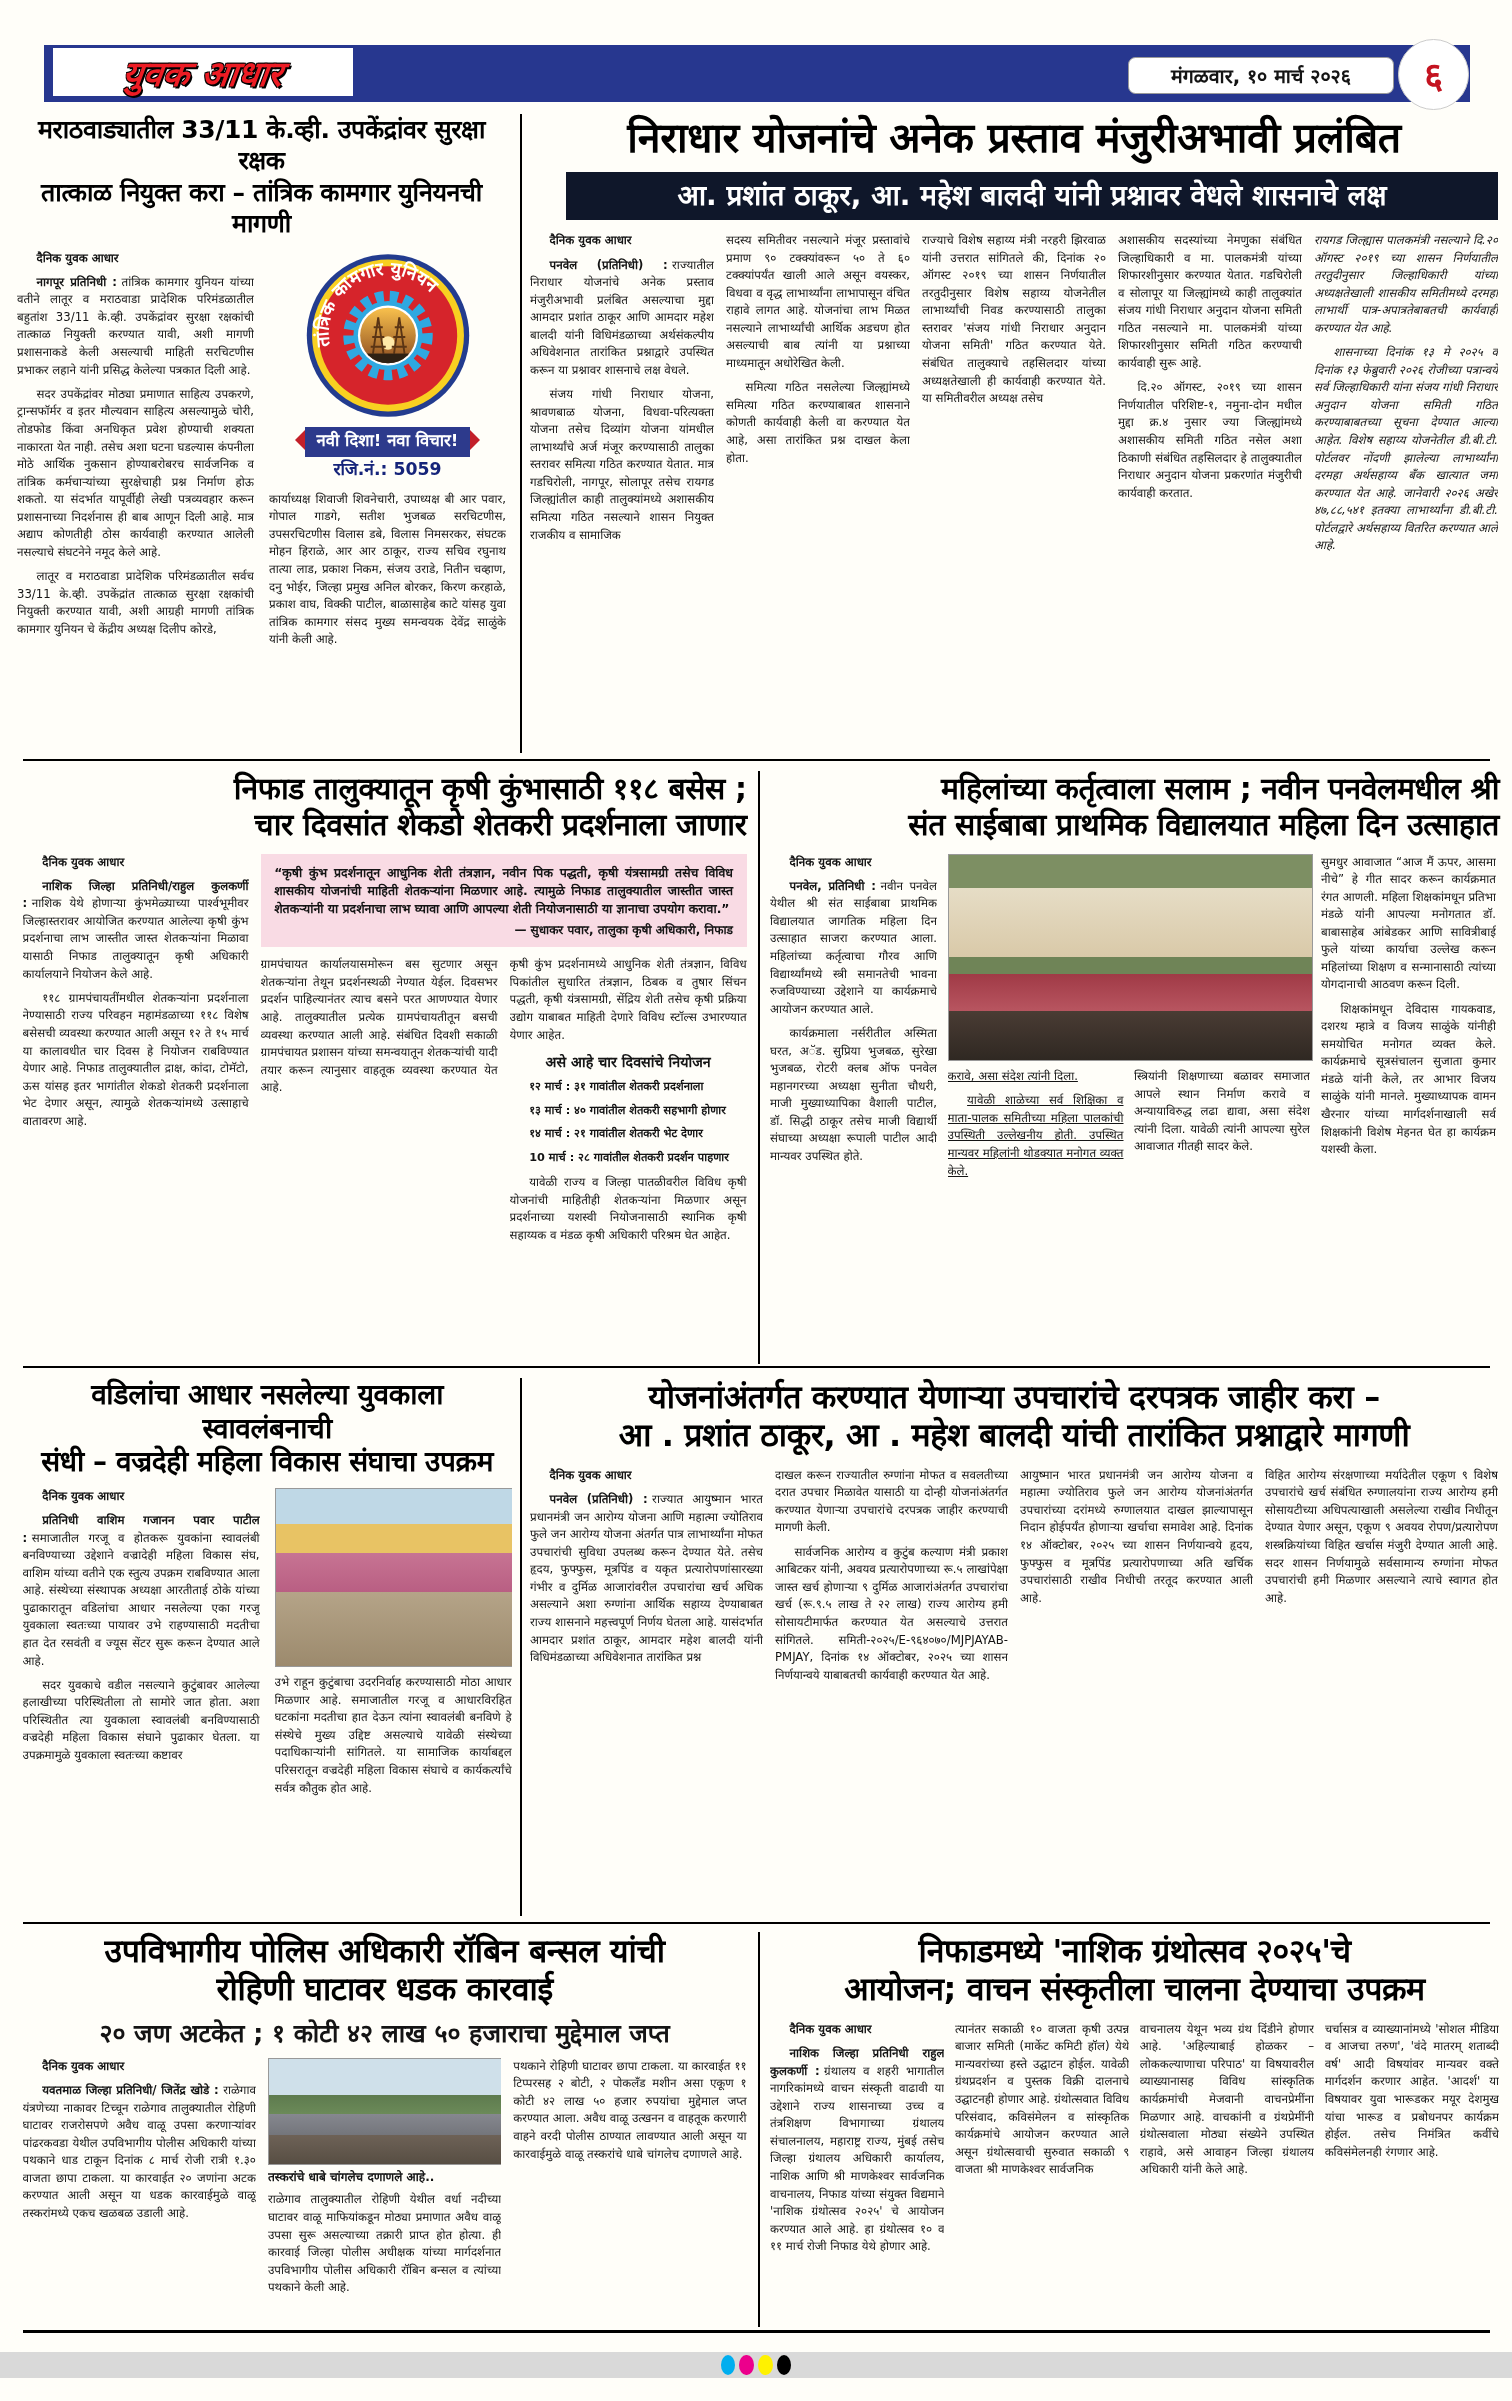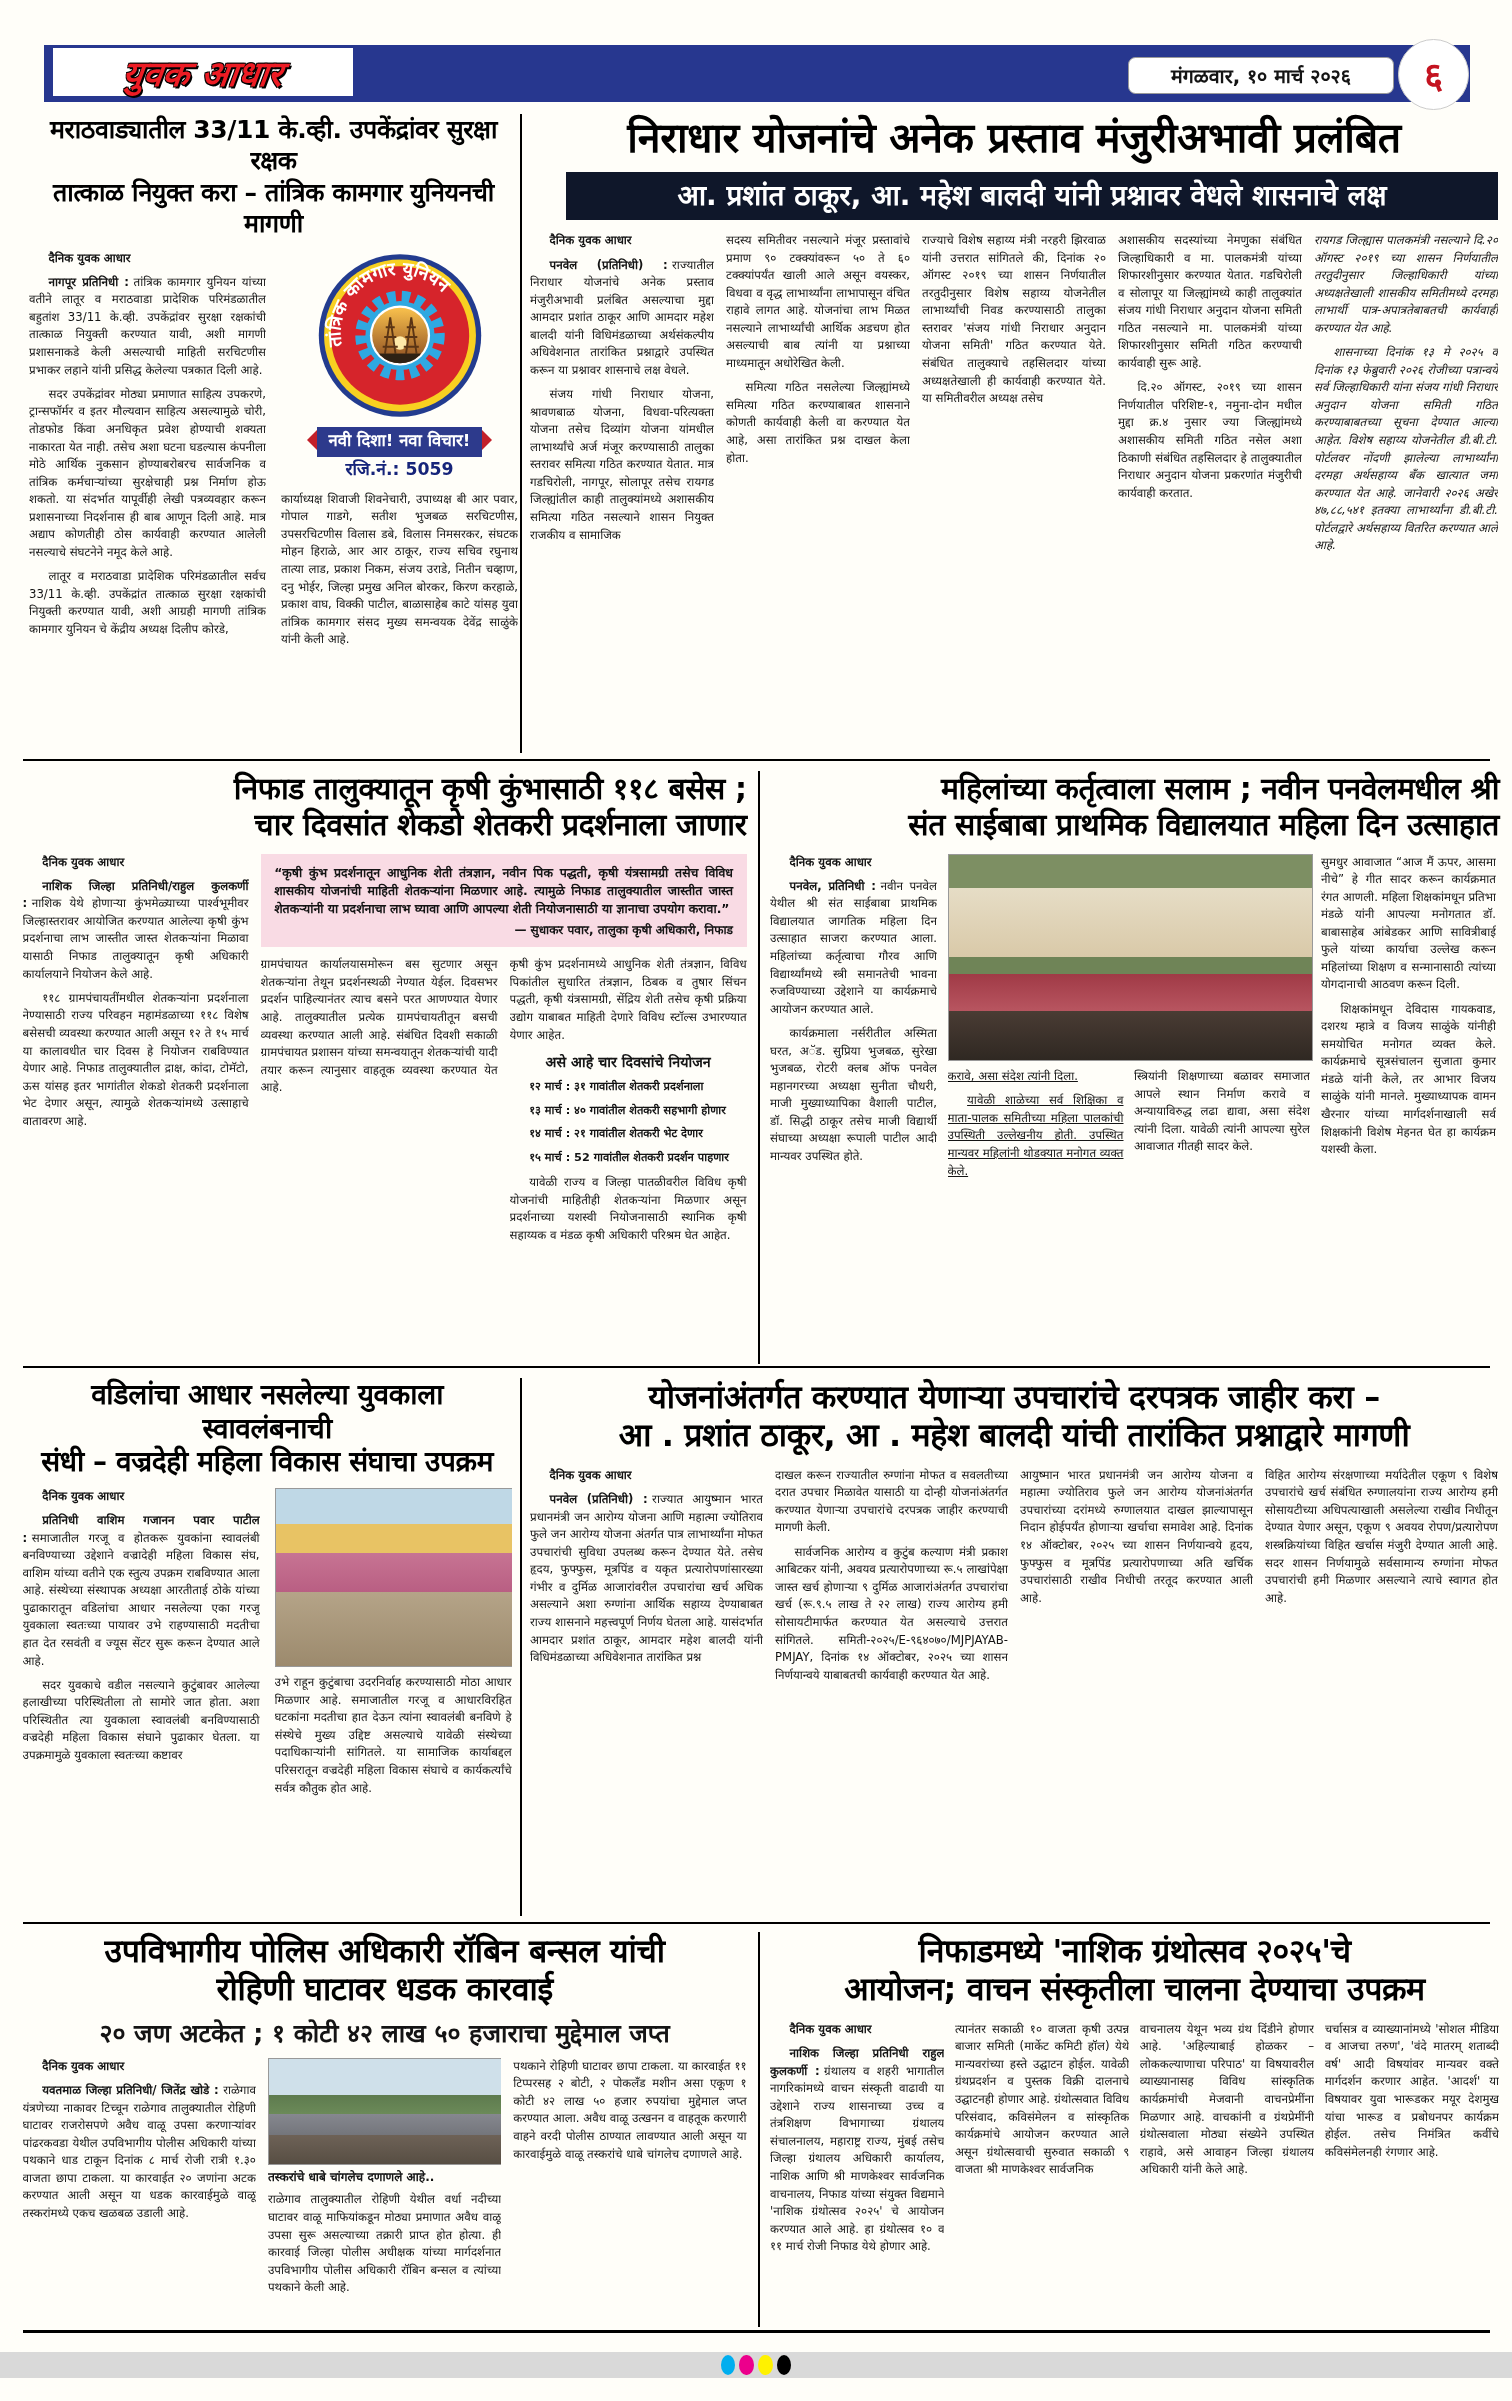--- a/index.html
+++ b/index.html
@@ -74,21 +74,21 @@
 
   <div class="mast-bar" style="background: rgb(39, 55, 143);"></div>
   <div class="nameplate-box">
     <span class="nameplate" style="color: rgb(237, 28, 36);">युवक आधार</span>
   </div>
   <div class="date-box">मंगळवार, १० मार्च २०२६</div>
   <div class="page-circle">
     <span>६</span>
   </div>
 
-  <section class="abs" style="left:29px;top:114px;width:489px;">
+  <section class="abs" style="left:17px;top:114px;width:489px;">
     <div class="hl hl-a">मराठवाड्यातील 33/11 के.व्ही. उपकेंद्रांवर सुरक्षा रक्षक</div>
     <div class="hl hl-a">तात्काळ नियुक्त करा – तांत्रिक कामगार युनियनची मागणी</div>
     <div class="cols" style="gap:15px;margin-top:10.5px;height:563px;">
       <div class="col" style="width:237px;height:563px;">
         <p class="dateline">दैनिक युवक आधार</p>
         <p class="lead"><b>नागपूर प्रतिनिधी :</b><span>तांत्रिक कामगार युनियन यांच्या वतीने लातूर व मराठवाडा प्रादेशिक परिमंडळातील बहुतांश 33/11 के.व्ही. उपकेंद्रांवर सुरक्षा रक्षकांची तात्काळ नियुक्ती करण्यात यावी, अशी मागणी प्रशासनाकडे केली असल्याची माहिती सरचिटणीस प्रभाकर लहाने यांनी प्रसिद्ध केलेल्या पत्रकात दिली आहे.</span></p>
         <p>सदर उपकेंद्रांवर मोठ्या प्रमाणात साहित्य उपकरणे, ट्रान्सफॉर्मर व इतर मौल्यवान साहित्य असल्यामुळे चोरी, तोडफोड किंवा अनधिकृत प्रवेश होण्याची शक्यता नाकारता येत नाही. तसेच अशा घटना घडल्यास कंपनीला मोठे आर्थिक नुकसान होण्याबरोबरच सार्वजनिक व तांत्रिक कर्मचाऱ्यांच्या सुरक्षेचाही प्रश्न निर्माण होऊ शकतो. या संदर्भात यापूर्वीही लेखी पत्रव्यवहार करून प्रशासनाच्या निदर्शनास ही बाब आणून दिली आहे. मात्र अद्याप कोणतीही ठोस कार्यवाही करण्यात आलेली नसल्याचे संघटनेने नमूद केले आहे.</p>
         <p>लातूर व मराठवाडा प्रादेशिक परिमंडळातील सर्वच 33/11 के.व्ही. उपकेंद्रांत तात्काळ सुरक्षा रक्षकांची नियुक्ती करण्यात यावी, अशी आग्रही मागणी तांत्रिक कामगार युनियन चे केंद्रीय अध्यक्ष दिलीप कोरडे,</p>
       </div>
       <div class="col" style="width:237px;height:563px;">
@@ -181,21 +181,21 @@
         <div class="cols" style="gap:12px;margin-top:9px;">
           <div class="col" style="width:237px;height:330px;">
             <p class="noind">ग्रामपंचायत कार्यालयासमोरून बस सुटणार असून शेतकऱ्यांना तेथून प्रदर्शनस्थळी नेण्यात येईल. दिवसभर प्रदर्शन पाहिल्यानंतर त्याच बसने परत आणण्यात येणार आहे. तालुक्यातील प्रत्येक ग्रामपंचायतीतून बसची व्यवस्था करण्यात आली आहे. संबंधित दिवशी सकाळी ग्रामपंचायत प्रशासन यांच्या समन्वयातून शेतकऱ्यांची यादी तयार करून त्यानुसार वाहतूक व्यवस्था करण्यात येत आहे.</p>
           </div>
           <div class="col" style="width:237px;height:330px;">
             <p class="noind">कृषी कुंभ प्रदर्शनामध्ये आधुनिक शेती तंत्रज्ञान, विविध पिकांतील सुधारित तंत्रज्ञान, ठिबक व तुषार सिंचन पद्धती, कृषी यंत्रसामग्री, सेंद्रिय शेती तसेच कृषी प्रक्रिया उद्योग याबाबत माहिती देणारे विविध स्टॉल्स उभारण्यात येणार आहेत.</p>
             <div class="plan-title">असे आहे चार दिवसांचे नियोजन</div>
             <p class="sched">१२ मार्च : ३१ गावांतील शेतकरी प्रदर्शनाला</p>
             <p class="sched">१३ मार्च : ४० गावांतील शेतकरी सहभागी होणार</p>
             <p class="sched">१४ मार्च : २१ गावांतील शेतकरी भेट देणार</p>
-            <p class="sched">१५ मार्च : 52 गावांतील शेतकरी प्रदर्शन पाहणार</p>
+            <p class="sched">10 मार्च : २८ गावांतील शेतकरी प्रदर्शन पाहणार</p>
             <p>यावेळी राज्य व जिल्हा पातळीवरील विविध कृषी योजनांची माहितीही शेतकऱ्यांना मिळणार असून प्रदर्शनाच्या यशस्वी नियोजनासाठी स्थानिक कृषी सहाय्यक व मंडळ कृषी अधिकारी परिश्रम घेत आहेत.</p>
           </div>
         </div>
       </div>
     </div>
   </section>
 
   <div class="rule-v" style="left:758px;top:771px;height:593px;"></div>
 
   <section class="abs" style="left:770px;top:771px;width:729px;">

